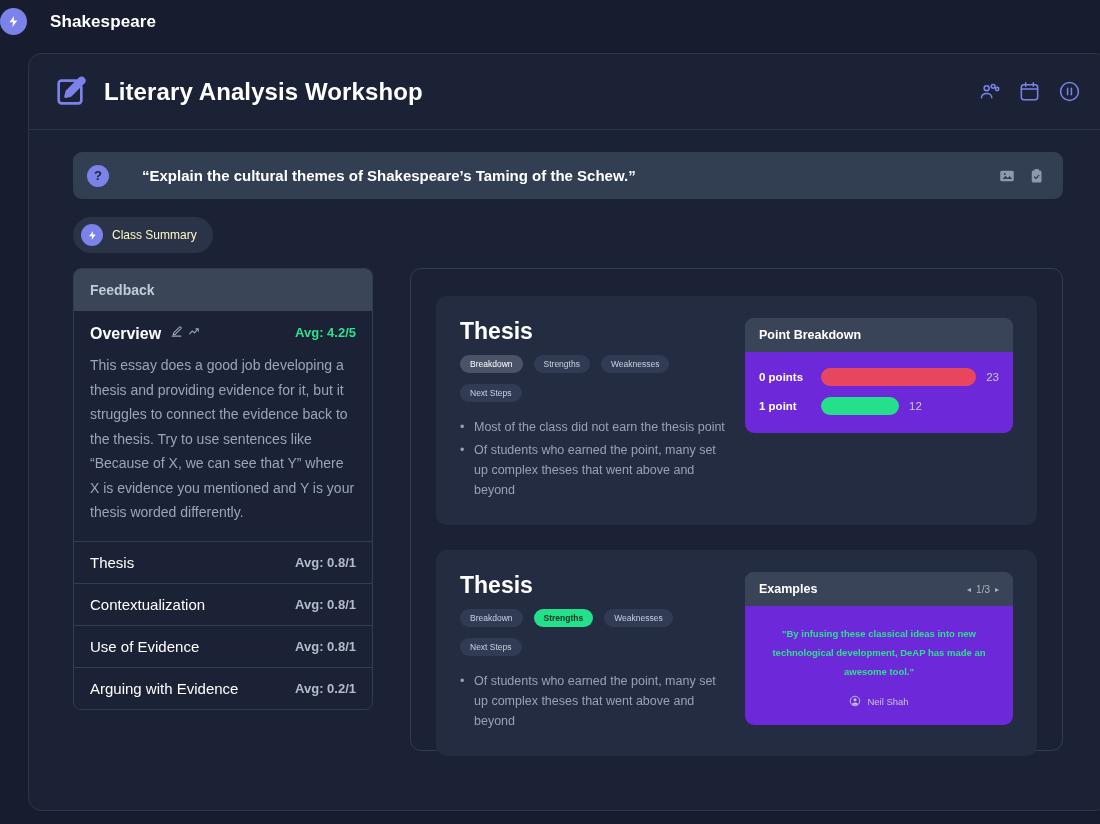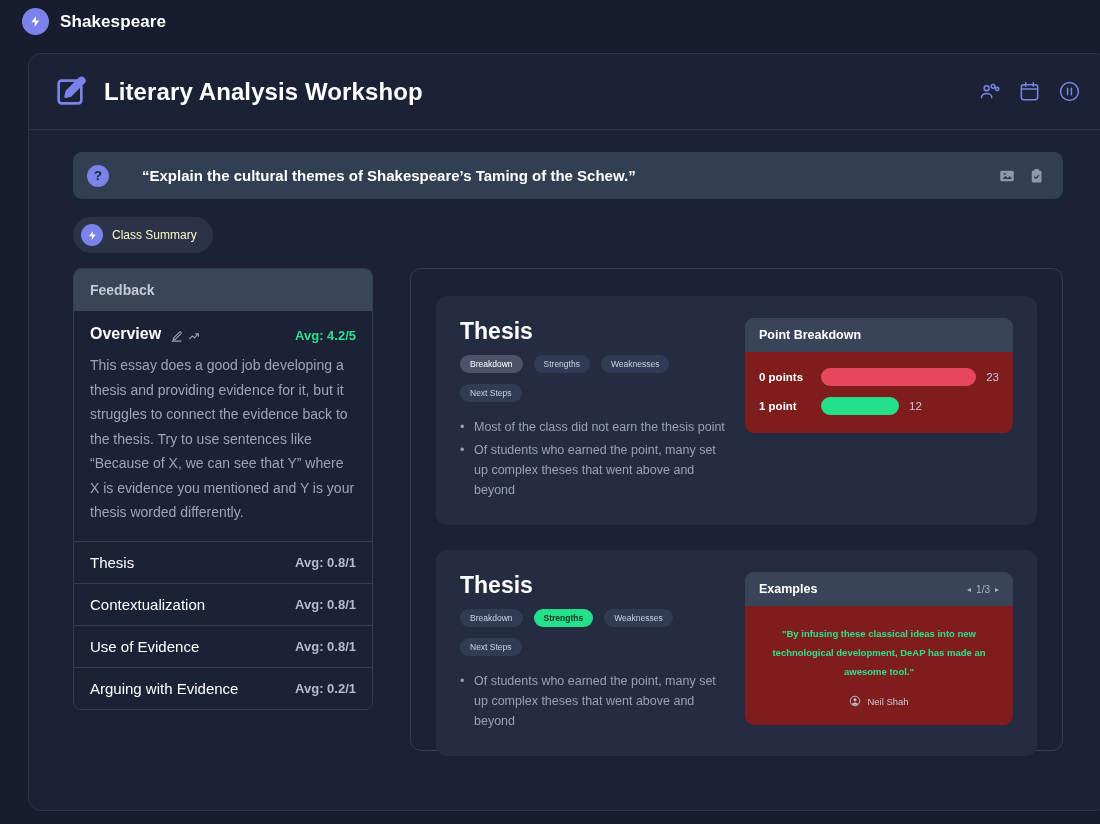--- a/index.html
+++ b/index.html
@@ -7,21 +7,21 @@
     width: 1100px; height: 824px;
     background: #171d2e;
     font-family: "Liberation Sans", sans-serif;
     overflow: hidden;
   }
 
   
   .brandbar {
     height: 43px;
     display: flex; align-items: center;
-    padding-left: 22px; gap: 11px;
+    gap: 23px;
   }
   .bolt-badge {
     width: 27px; height: 27px; border-radius: 50%;
     background: #7b82ea;
     display: flex; align-items: center; justify-content: center;
     flex: none;
   }
   .bolt-badge svg { width: 13px; height: 13px; }
   .brand-name {
     color: #ffffff; font-size: 17px; font-weight: bold;
@@ -105,21 +105,21 @@
   .feedback-head {
     background: #3a4558;
     padding: 13px 16px;
     color: #c3cbd8; font-size: 14px; font-weight: bold;
   }
   .overview {
     background: #1b2236;
     padding: 14px 16px 16px 16px;
     border-bottom: 1px solid #333c52;
   }
-  .overview-top { display: flex; align-items: flex-end; }
+  .overview-top { display: flex; align-items: flex-start; }
   .overview-title { color: #ffffff; font-size: 16px; font-weight: bold; }
   .overview-icons { display: flex; align-items: center; gap: 5px; margin-left: 9px; }
   .overview-icons svg { width: 13px; height: 13px; cursor: pointer; }
   .overview-avg { margin-left: auto; color: #2ee08c; font-size: 13px; font-weight: bold; }
   .overview-body {
     margin-top: 10px;
     color: #9aa5b6; font-size: 14px; line-height: 24.5px;
   }
   .crit-row {
     display: flex; align-items: center;
@@ -165,21 +165,21 @@
     margin-bottom: 3px;
   }
   .bullets li::before {
     content: "•"; position: absolute; left: 0; top: 0;
     color: #98a2b4;
   }
 
   
   .minipanel {
     width: 268px; flex: none;
-    background: #7f1d1d;
+    background: #6d28d9;
     border-radius: 9px;
     overflow: hidden;
     align-self: flex-start;
   }
   .mp-head {
     background: #3a4458;
     padding: 10px 14px;
     display: flex; align-items: center;
   }
   .mp-title { color: #ffffff; font-size: 12.5px; font-weight: bold; }

